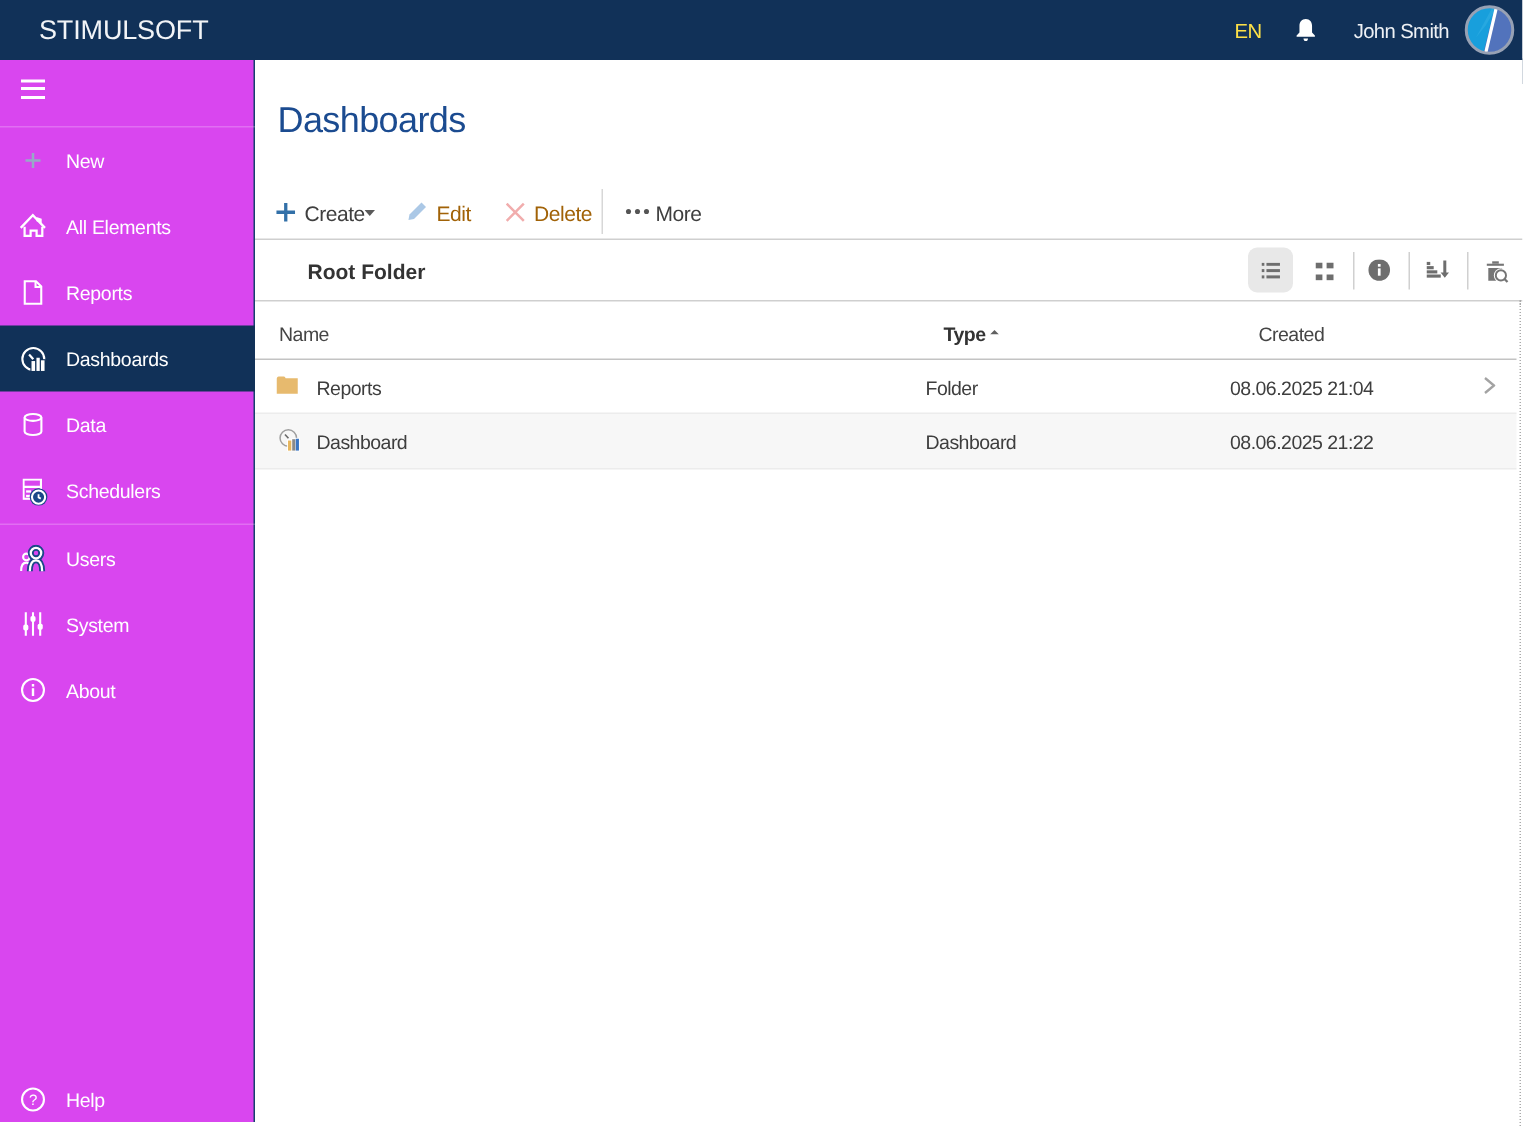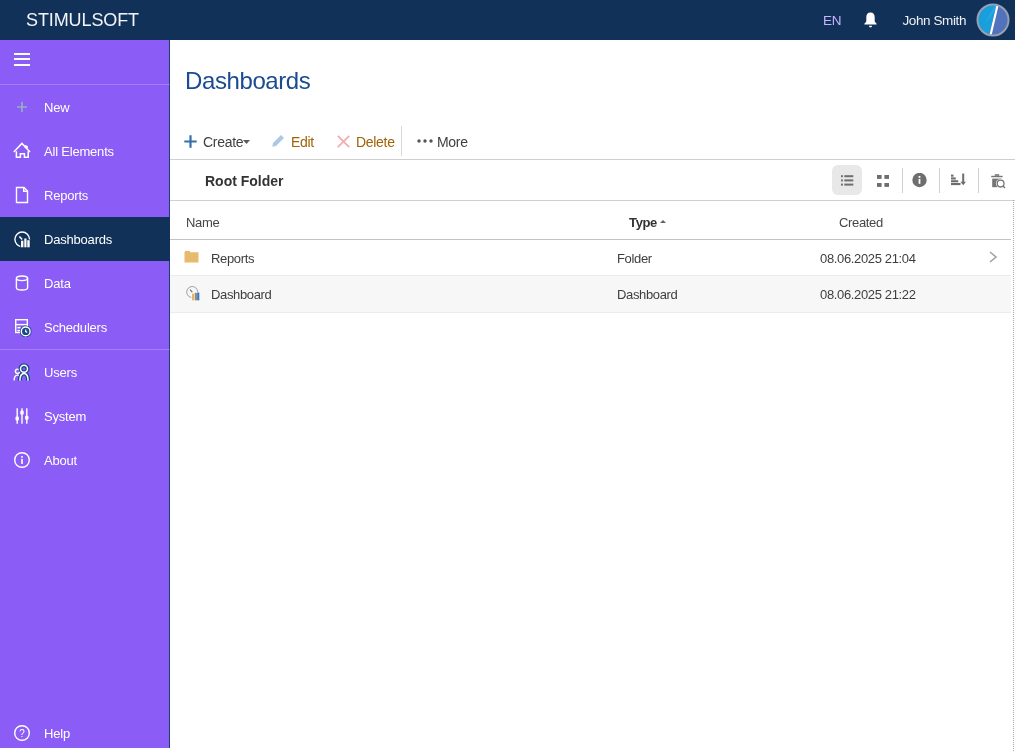--- a/index.html
+++ b/index.html
@@ -6,27 +6,27 @@
 html,body { width:1015px; height:751px; overflow:hidden; background:#fff;
   font-family:"Liberation Sans", sans-serif; }
 .page { position:relative; width:1015px; height:751px; }
 .abs { position:absolute; }
 
 
 .topbar { position:absolute; left:0; top:0; width:1015px; height:56px; background:#113158; }
 .topedge { position:absolute; left:0; top:39px; width:1015px; height:1px; background:#0c2647; }
 .logo { position:absolute; left:26px; top:10px; font-size:18px; letter-spacing:-0.1px;
   color:#f2f4f7; }
-.en { position:absolute; left:823px; top:13px; font-size:13.5px; letter-spacing:-0.3px; color:#c4b5fd; }
+.en { position:absolute; left:823px; top:13px; font-size:13.5px; letter-spacing:-0.3px; color:#fde047; }
 .bell { position:absolute; left:863px; top:12px; }
 .uname { position:absolute; right:49px; top:13px; font-size:13.5px; letter-spacing:-0.4px; color:#eef1f5; }
 .avatar { position:absolute; left:976px; top:3px; }
 
 
-.sidebar { position:absolute; left:0; top:40px; width:170px; height:708px; background:#8b5cf6; border-right:1px solid #16406f; }
+.sidebar { position:absolute; left:0; top:40px; width:170px; height:708px; background:#d946ef; border-right:1px solid #16406f; }
 .burger { position:absolute; left:14px; top:13px; width:16px; height:13px; }
 .burger div { height:2px; background:#fff; margin-bottom:3.4px; }
 .sdiv { position:absolute; left:0; width:170px; height:1px; background:rgba(255,255,255,0.22); }
 .item { position:absolute; left:0; width:170px; height:44px; color:#fff; font-size:13px; letter-spacing:-0.2px; }
 .item .ic { position:absolute; left:13px; top:13px; width:18px; height:18px; }
 .item .lb { position:absolute; left:44px; top:15px; }
 .item.active { background:#113158; }
 
 
 .main { position:absolute; left:170px; top:40px; width:845px; height:711px; background:#fff; }

